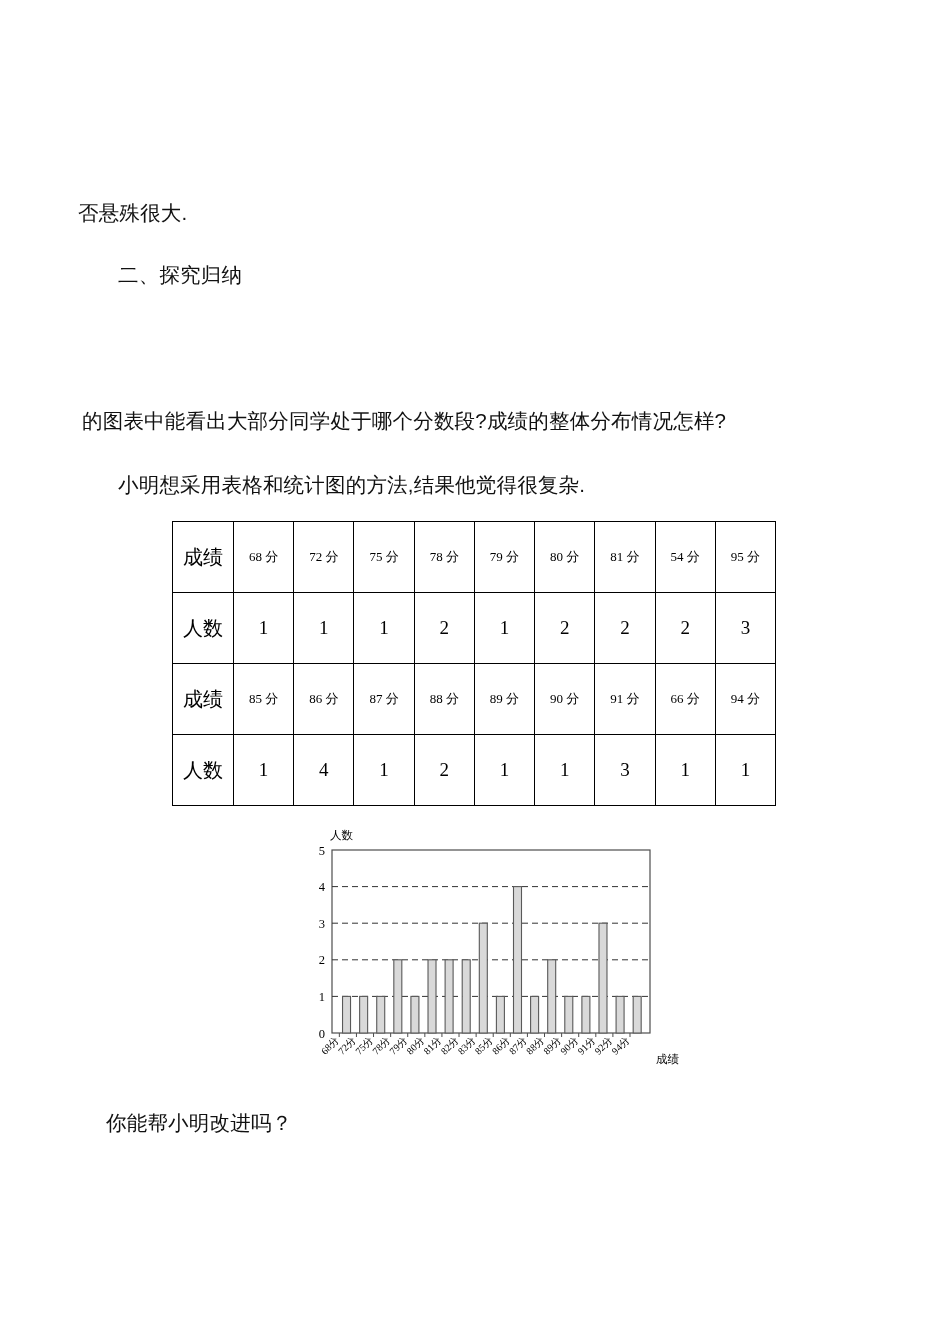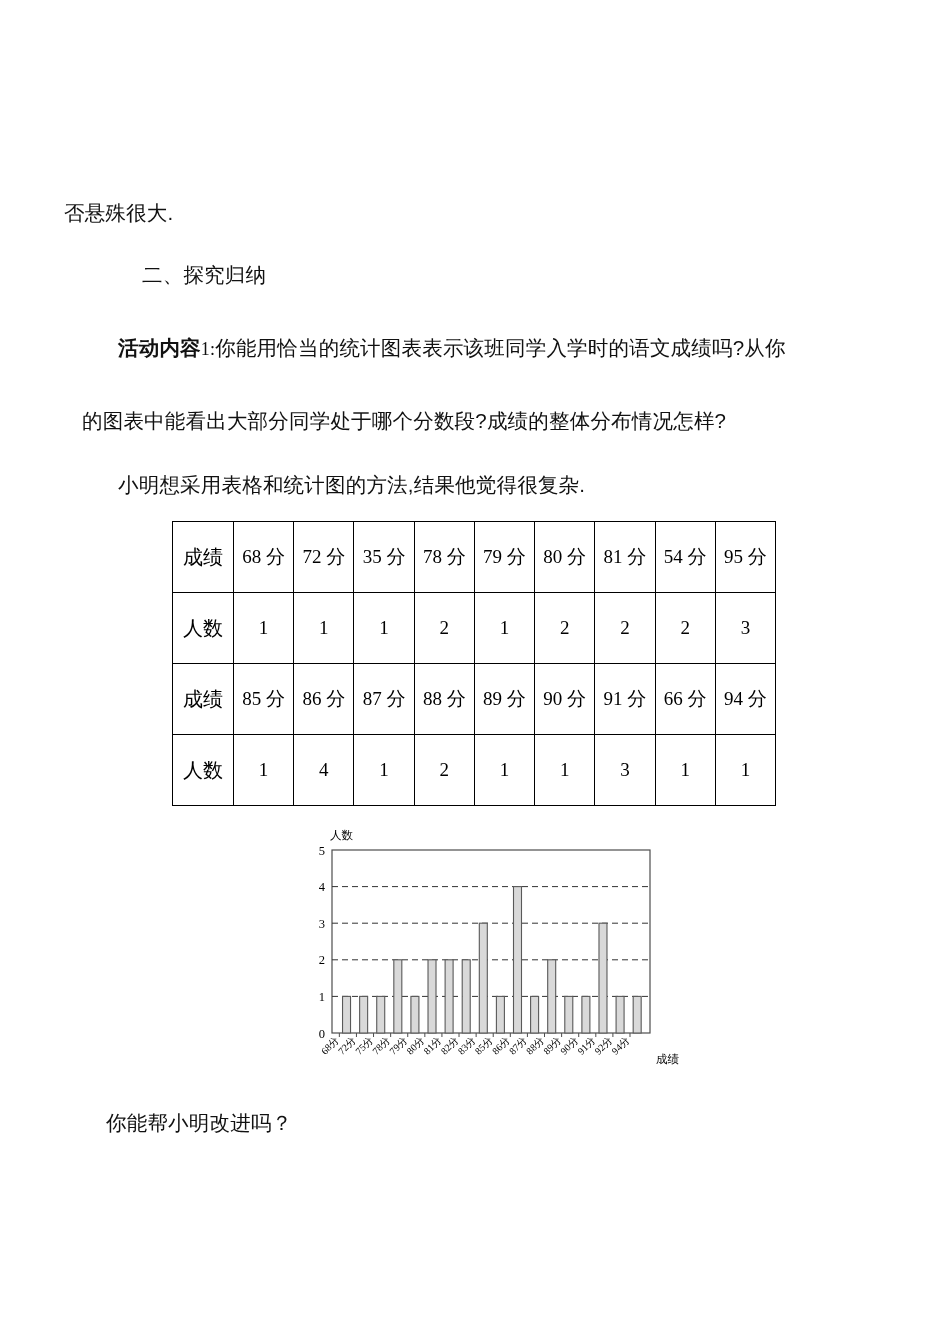--- a/index.html
+++ b/index.html
@@ -25,22 +25,22 @@
   .para {
     position: absolute;
     font-size: 20.5px;
     line-height: 1.25;
     letter-spacing: 0.2px;
     white-space: nowrap;
     color: #111;
   }
 
   .p1a { left: 118px; top: 121px; }
-  .p1b { left: 64px;  top: 200px; text-align: right; }
-  .heading { left: 118px; top: 262px; margin-left: 24px; }
+  .p1b { left: 78px;  top: 200px; text-align: right; }
+  .heading { left: 118px; top: 262px; }
   .p2a { left: 118px; top: 335px; }
   .p2b { left: 82px;  top: 408px; }
   .p3  { left: 118px; top: 472px; }
   .p4  { left: 106px; top: 1110px; }
 
   .bold { font-weight: bold; }
   .num-inline {
     font-family: "Liberation Serif", "DejaVu Serif", serif;
     font-size: 18px;
   }
@@ -62,21 +62,21 @@
     font-family: "Liberation Serif", "DejaVu Serif", serif;
     font-size: 19px;
     padding: 0;
   }
   .data-table td.head-cell {
     width: 60px;
     font-family: "Liberation Sans", "DejaVu Sans", sans-serif;
     font-size: 20px;
   }
   .data-table td.score-cell {
-    font-size: 19px;
+    font-size: 13px;
   }
   .data-table td.count-cell {
     font-size: 19px;
   }
 
   
   .chart-wrap {
     position: absolute;
     left: 300px;
     top: 818px;
@@ -104,32 +104,31 @@
 </style>
 </head>
 <body>
 
 <div class="page">
 
   <div class="para p1b">否悬殊很大.</div>
 
   <div class="para heading">二、探究归纳</div>
 
-  <div class="para p2a"><span class="bold">活动内容</span><span class="num-inline">1:</span><span>你能用恰当的统计图表表示该班同学入学时的语文成绩吗?从你</span></div>
   <div class="para p3">小明想采用表格和统计图的方法,结果他觉得很复杂.</div>
 
   <div class="para p2b">的图表中能看出大部分同学处于哪个分数段?成绩的整体分布情况怎样?</div>
 
   <table class="data-table">
     <tbody>
       <tr>
         <td class="head-cell">成绩</td>
         <td class="score-cell">68 分</td>
         <td class="score-cell">72 分</td>
-        <td class="score-cell">35 分</td>
+        <td class="score-cell">75 分</td>
         <td class="score-cell">78 分</td>
         <td class="score-cell">79 分</td>
         <td class="score-cell">80 分</td>
         <td class="score-cell">81 分</td>
         <td class="score-cell">54 分</td>
         <td class="score-cell">95 分</td>
       </tr>
       <tr>
         <td class="head-cell">人数</td>
         <td class="count-cell">1</td>

